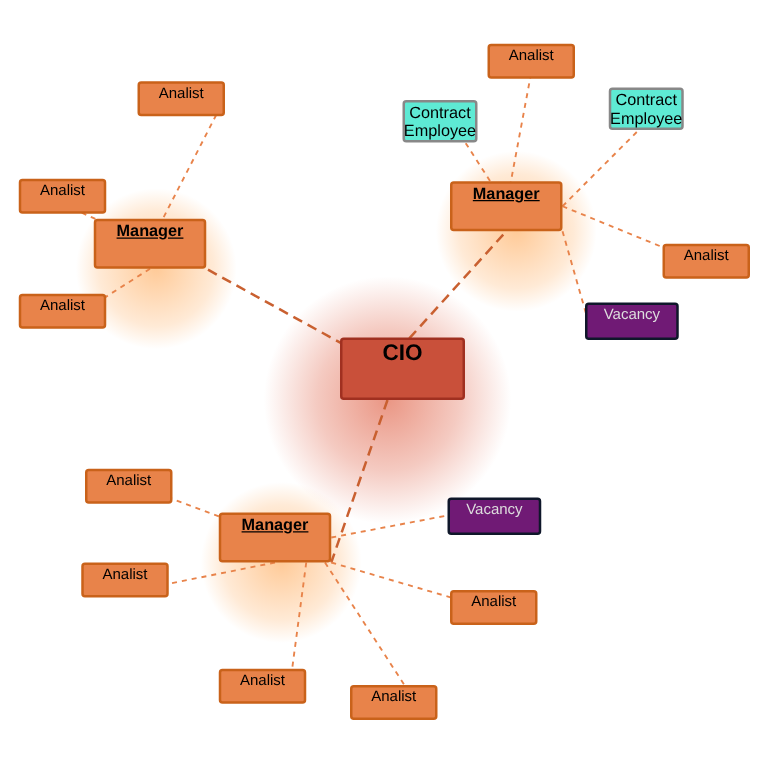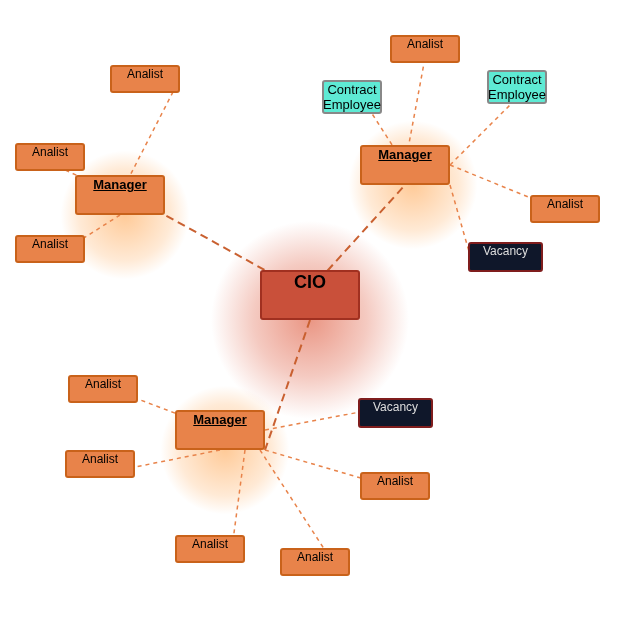--- a/index.html
+++ b/index.html
@@ -55,22 +55,22 @@
     }
     .node-analist {
       background: #e8834a;
       border: 2px solid #c9621a;
       color: #000;
       width: 70px;
       height: 28px;
       font-size: 12px;
     }
     .node-vacancy {
-      background: #0f172a;
-      border: 2px solid #7f1d1d;
+      background: #701a75;
+      border: 2px solid #0f172a;
       color: #ddd;
       width: 75px;
       height: 30px;
       font-size: 12px;
     }
     .node-contract {
       background: #5eead4;
       border: 2px solid #888;
       color: #000;
       width: 60px;
@@ -117,21 +117,21 @@
     <line x1="450" y1="185" x2="470" y2="255" stroke="#e8834a" stroke-width="1.5" stroke-dasharray="4,4"></line>
 
     <line x1="220" y1="430" x2="135" y2="398" stroke="#e8834a" stroke-width="1.5" stroke-dasharray="4,4"></line>
     <line x1="220" y1="450" x2="130" y2="468" stroke="#e8834a" stroke-width="1.5" stroke-dasharray="4,4"></line>
     <line x1="265" y1="450" x2="395" y2="488" stroke="#e8834a" stroke-width="1.5" stroke-dasharray="4,4"></line>
     <line x1="245" y1="450" x2="232" y2="548" stroke="#e8834a" stroke-width="1.5" stroke-dasharray="4,4"></line>
     <line x1="260" y1="450" x2="330" y2="558" stroke="#e8834a" stroke-width="1.5" stroke-dasharray="4,4"></line>
     <line x1="265" y1="430" x2="360" y2="412" stroke="#e8834a" stroke-width="1.5" stroke-dasharray="4,4"></line>
   </svg>
 
-  <div class="node node-cio" style="left:260px;top:270px;">
+  <div class="node node-cio" style="left:272px;top:270px;">
     <span>CIO</span>
   </div>
 
   <div class="node node-manager" style="left:75px;top:175px;">
     <span>Manager</span>
   </div>
 
   <div class="node node-manager" style="left:360px;top:145px;">
     <span>Manager</span>
   </div>

